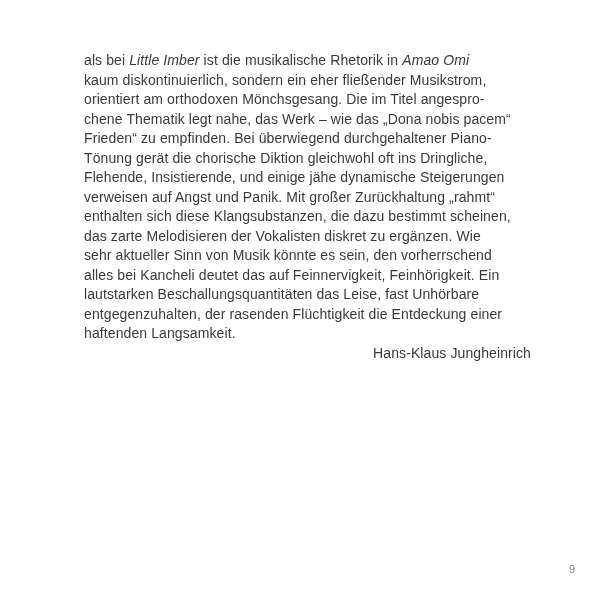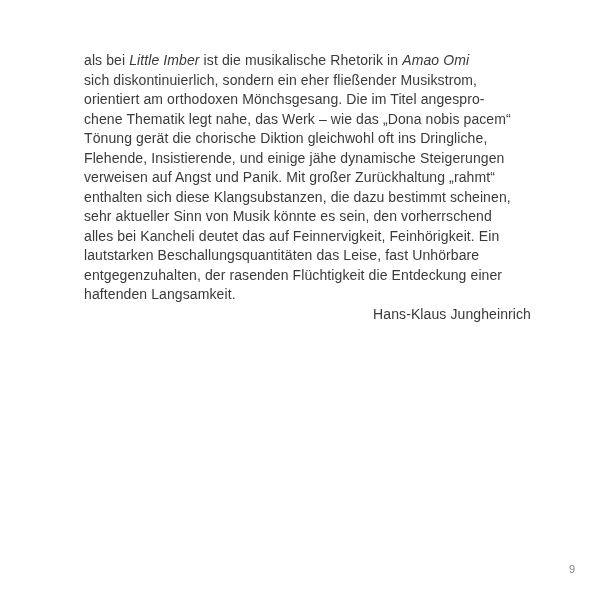--- a/index.html
+++ b/index.html
@@ -46,27 +46,29 @@
     color: #828282;
   }
 </style>
 </head>
 <body>
 
 <div class="page">
   <div class="text-block">
     <div>
         <div class="line"><span>als bei </span><span class="it">Little Imber</span><span> ist die musikalische Rhetorik in </span><span class="it">Amao Omi</span></div>
-        <div class="line"><span>sich diskontinuierlich, sondern ein eher fließender Musikstrom,</span></div>
+        <div class="line"><span>kaum diskontinuierlich, sondern ein eher fließender Musikstrom,</span></div>
         <div class="line"><span>orientiert am orthodoxen Mönchsgesang. Die im Titel angespro-</span></div>
         <div class="line"><span>chene Thematik legt nahe, das Werk – wie das „Dona nobis pacem“</span></div>
+        <div class="line"><span>Frieden“ zu empfinden. Bei überwiegend durchgehaltener Piano-</span></div>
         <div class="line"><span>Tönung gerät die chorische Diktion gleichwohl oft ins Dringliche,</span></div>
         <div class="line"><span>Flehende, Insistierende, und einige jähe dynamische Steigerungen</span></div>
         <div class="line"><span>verweisen auf Angst und Panik. Mit großer Zurückhaltung „rahmt“</span></div>
         <div class="line"><span>enthalten sich diese Klangsubstanzen, die dazu bestimmt scheinen,</span></div>
+        <div class="line"><span>das zarte Melodisieren der Vokalisten diskret zu ergänzen. Wie</span></div>
         <div class="line"><span>sehr aktueller Sinn von Musik könnte es sein, den vorherrschend</span></div>
         <div class="line"><span>alles bei Kancheli deutet das auf Feinnervigkeit, Feinhörigkeit. Ein</span></div>
         <div class="line"><span>lautstarken Beschallungsquantitäten das Leise, fast Unhörbare</span></div>
         <div class="line"><span>entgegenzuhalten, der rasenden Flüchtigkeit die Entdeckung einer</span></div>
         <div class="line"><span>haftenden Langsamkeit.</span></div>
       </div>
     <div class="attribution">Hans-Klaus Jungheinrich</div>
   </div>
   <div class="page-number">9</div>
 </div>

